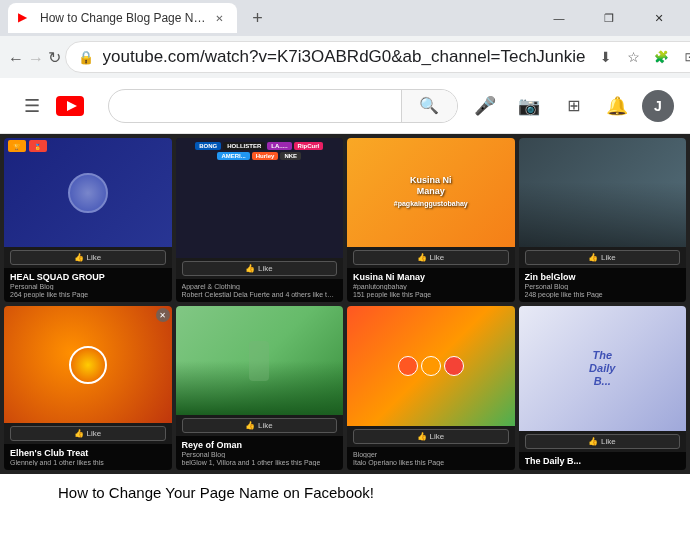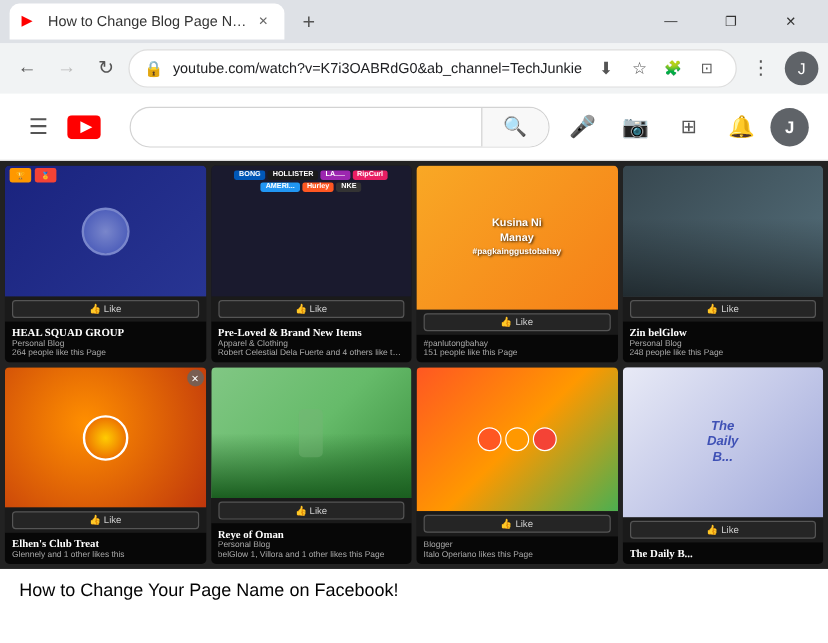--- a/index.html
+++ b/index.html
@@ -45,21 +45,21 @@
       justify-content: center; cursor: pointer; background: transparent; border: none; color: #555;
       font-size: 16px;
     }
     .nav-icon-btn.disabled { color: #bbb; cursor: default; }
     .address-bar {
       flex: 1; display: flex; align-items: center; background: #fff; border-radius: 20px;
       height: 32px; padding: 0 12px; gap: 8px; border: 1px solid #ddd;
       font-size: 13px; color: #333;
     }
     .address-bar .lock-icon { color: #555; font-size: 13px; }
-    .address-text { flex: 1; font-size: 12px; color: #202124; white-space: nowrap; overflow: hidden; text-overflow: ellipsis; }
+    .address-text { flex: 1; font-size: 17px; color: #202124; white-space: nowrap; overflow: hidden; text-overflow: ellipsis; }
     .address-icons { display: flex; align-items: center; gap: 4px; }
     .addr-icon-btn {
       width: 24px; height: 24px; border-radius: 50%; display: flex; align-items: center;
       justify-content: center; cursor: pointer; font-size: 14px; color: #555;
     }
     .nav-right-icons { display: flex; align-items: center; gap: 2px; }
     .profile-avatar {
       width: 28px; height: 28px; border-radius: 50%; background: #5f6368; display: flex;
       align-items: center; justify-content: center; color: white; font-size: 13px;
       font-weight: 500; cursor: pointer; margin-left: 2px;
@@ -112,21 +112,21 @@
     .fb-card {
       background: #1a1a1a; border-radius: 4px; overflow: hidden; position: relative;
       display: flex; flex-direction: column;
     }
     .fb-card-img {
       flex: 1; overflow: hidden; position: relative;
     }
     .fb-card-footer {
       background: rgba(0,0,0,0.7); padding: 4px 6px; display: flex; flex-direction: column; gap: 1px;
     }
-    .fb-card-name { font-size: 9px; font-weight: 700; color: #fff; white-space: nowrap; overflow: hidden; text-overflow: ellipsis; font-family: Liberation Serif, serif; }
+    .fb-card-name { font-size: 9px; font-weight: 700; color: #fff; white-space: nowrap; overflow: hidden; text-overflow: ellipsis; }
     .fb-card-sub { font-size: 7px; color: #aaa; white-space: nowrap; overflow: hidden; text-overflow: ellipsis; }
     .fb-like-btn {
       background: rgba(40,40,40,0.85); border: 1px solid #555; color: #ccc;
       font-size: 8px; padding: 2px 6px; border-radius: 3px; text-align: center; margin: 3px 6px;
     }
     .fb-close-x {
       position: absolute; top: 2px; right: 2px; width: 14px; height: 14px;
       background: rgba(100,100,100,0.8); border-radius: 50%; display: flex;
       align-items: center; justify-content: center; font-size: 8px; color: #fff; z-index: 10;
     }
@@ -150,21 +150,21 @@
     .cursive-bg {
       width: 100%; height: 100%;
       background: linear-gradient(135deg, #e8eaf6, #c5cae9, #9fa8da);
       display: flex; align-items: center; justify-content: center;
     }
     .cursive-text { font-style: italic; font-size: 11px; color: #3f51b5; font-weight: 700; text-align: center; line-height: 1.2; }
     .dark-person { background: linear-gradient(135deg, #37474f, #546e7a); }
 
     
     .video-info { padding: 8px 16px 4px; background: #fff; }
-    .video-title { font-size: 15px; font-weight: 500; color: #030303; line-height: 1.4; }
+    .video-title { font-size: 15px; font-weight: 500; color: #030303; line-height: 1.4; margin-left: 42px; }
   </style>
 </head>
 <body>
 
 <div class="browser-frame">
 
   <div class="title-bar">
     <div class="tab">
       <span class="tab-favicon" style="color:#ff0000; font-size:12px;">▶</span>
       <span class="tab-title">How to Change Blog Page N…</span>
@@ -250,32 +250,32 @@
               <span class="brand-pill" style="background:#1a1a1a;color:#fff;font-size:6px;">HOLLISTER</span>
               <span class="brand-pill" style="background:#9c27b0;color:#fff;font-size:6px;">LA.....</span>
               <span class="brand-pill" style="background:#e91e63;color:#fff;font-size:6px;">RipCurl</span>
               <span class="brand-pill" style="background:#2196f3;color:#fff;font-size:6px;">AMERI...</span>
               <span class="brand-pill" style="background:#ff5722;color:#fff;font-size:6px;">Hurley</span>
               <span class="brand-pill" style="background:#333;color:#fff;font-size:6px;">NKE</span>
             </div>
           </div>
           <div class="fb-like-btn">👍 Like</div>
           <div class="fb-card-footer">
-            <div class="fb-card-name">Pre-Loved &amp; Brand New Items</div>
             <div class="fb-card-sub">Apparel &amp; Clothing</div>
             <div class="fb-card-sub">Robert Celestial Dela Fuerte and 4 others like this Page</div>
           </div>
         </div>
 
         <div class="fb-card">
           <div class="fb-card-img card-bg-3">
             <div class="card-inner-text">Kusina Ni<br>Manay<br><span style="font-size:7px;">#pagkainggustobahay</span></div>
           </div>
           <div class="fb-like-btn">👍 Like</div>
           <div class="fb-card-footer">
+            <div class="fb-card-name">Kusina Ni Manay</div>
             <div class="fb-card-sub">#panlutongbahay</div>
             <div class="fb-card-sub">151 people like this Page</div>
           </div>
         </div>
 
         <div class="fb-card">
           <div class="fb-card-img dark-person" style="background:linear-gradient(135deg,#37474f,#546e7a);">
             <div style="position:absolute;bottom:0;right:0;left:0;height:60%;background:linear-gradient(0deg,rgba(0,0,0,0.5),transparent);"></div>
           </div>
           <div class="fb-like-btn">👍 Like</div>

